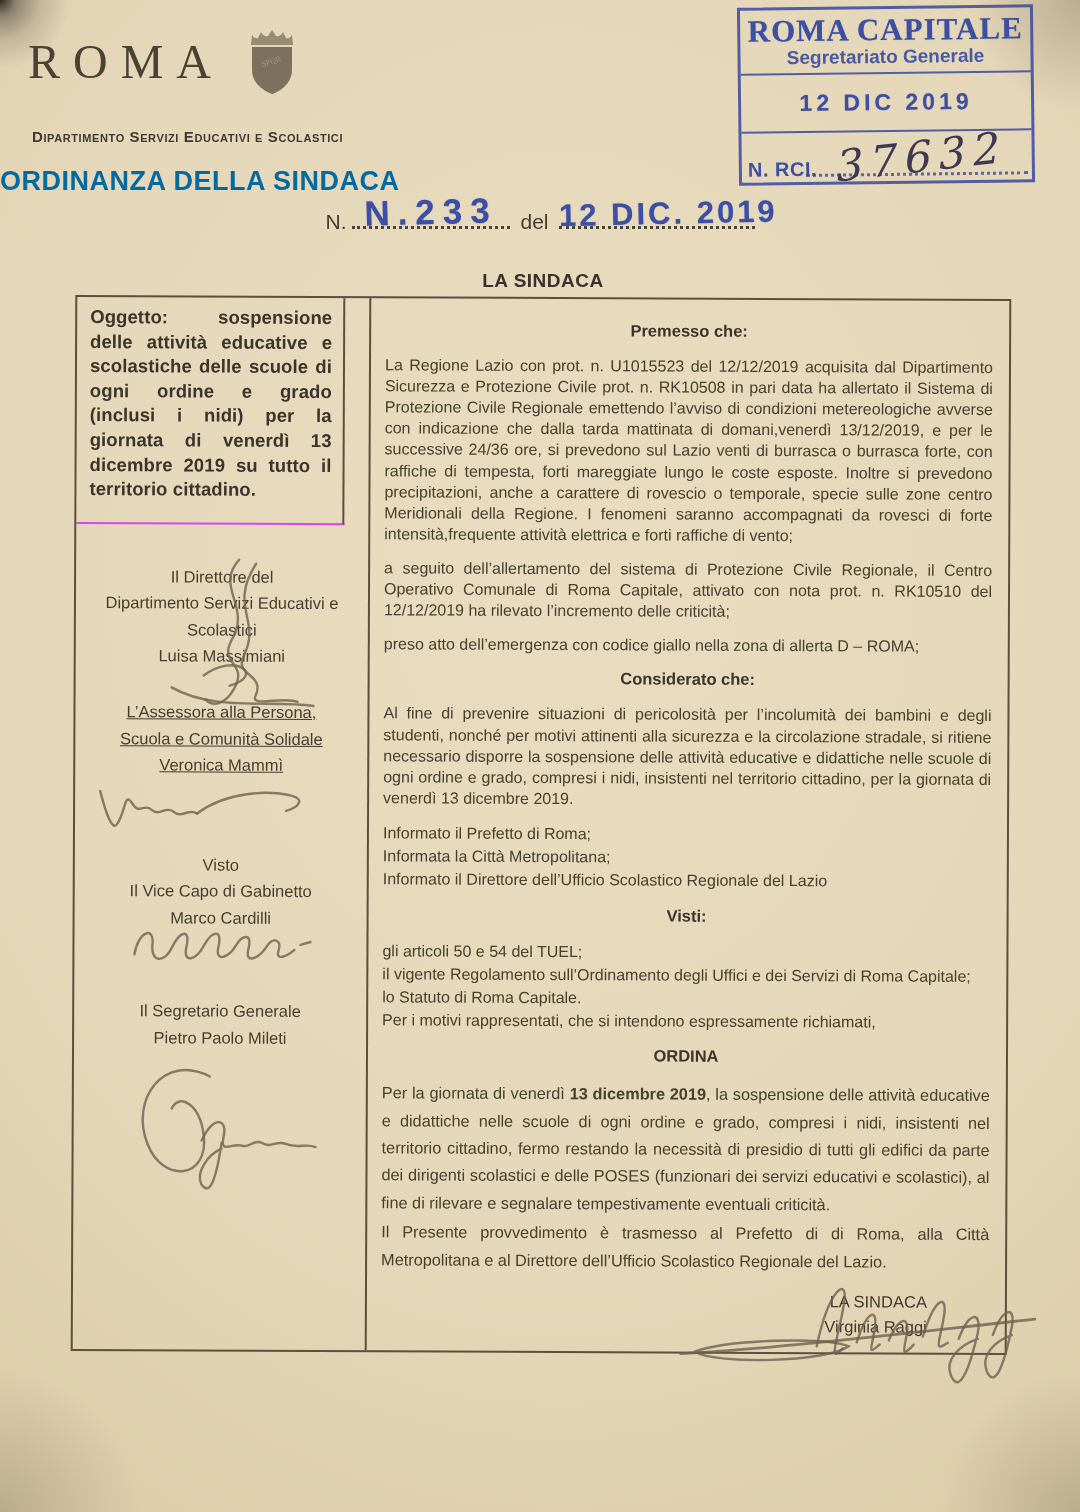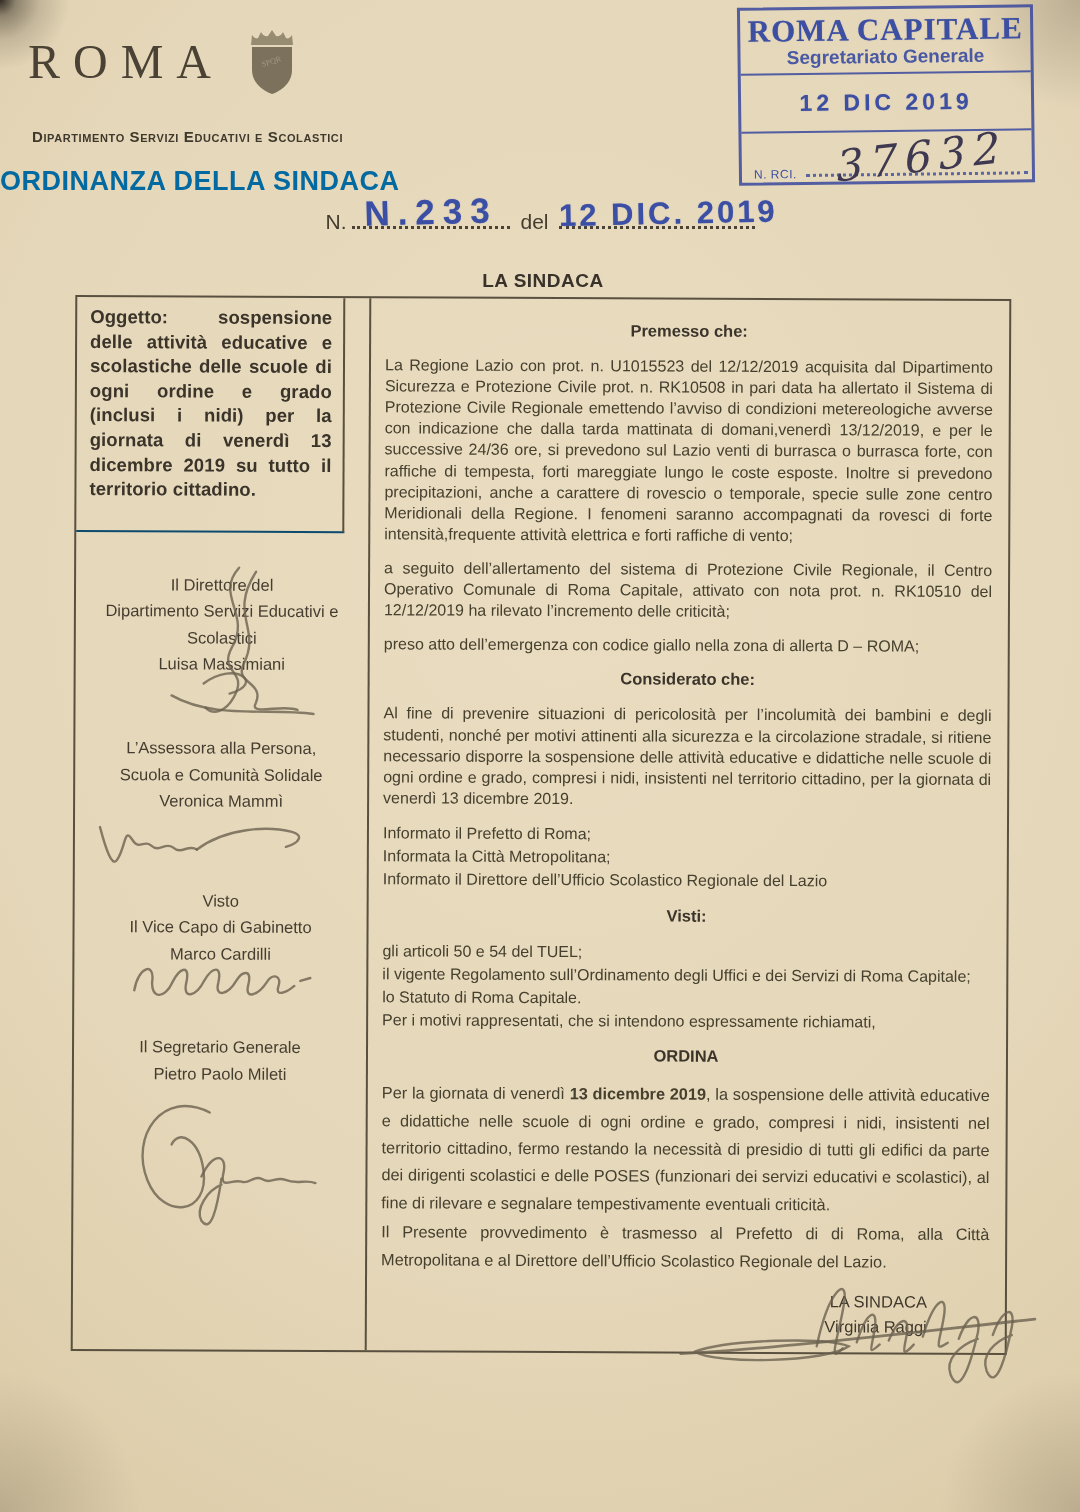--- a/index.html
+++ b/index.html
@@ -33,21 +33,21 @@
   .stamp{
     position:absolute;left:738px;top:6px;width:296px;height:178px;
     border:3px solid rgba(56,72,158,.85);transform:rotate(-.7deg);
     color:#3c4fa2;box-sizing:border-box;
   }
   .stamp-row1{border-bottom:2.5px solid rgba(56,72,158,.85);text-align:center;padding:3px 0 4px;}
   .stamp-title{font-family:"Liberation Serif",serif;font-weight:bold;font-size:31px;letter-spacing:1px;text-shadow:0 0 1px rgba(56,72,158,.45);}
   .stamp-sub{font-size:19px;font-weight:bold;opacity:.92;margin-top:-2px;}
   .stamp-row2{border-bottom:2.5px solid rgba(56,72,158,.85);text-align:center;height:56px;line-height:56px;font-size:23px;font-weight:bold;letter-spacing:4px;text-shadow:0 0 1px rgba(56,72,158,.4);}
   .stamp-row3{position:relative;height:52px;}
-  .stamp-nrc{position:absolute;left:12px;bottom:4px;font-size:12px;font-weight:normal;letter-spacing:.5px;}
+  .stamp-nrc{position:absolute;left:6px;bottom:4px;font-size:20px;font-weight:bold;letter-spacing:.5px;}
   .stamp-dots{position:absolute;left:64px;right:4px;bottom:8px;border-bottom:3px dotted rgba(56,72,158,.8);}
   .stamp-hand{
     position:absolute;left:80px;bottom:2px;width:200px;text-align:center;
     font-family:"DejaVu Serif",serif;font-style:italic;font-size:43px;letter-spacing:7px;
     color:#3e3950;transform:rotate(-6deg) skewX(-4deg);font-weight:400;
   }
 
   
   .title{position:absolute;left:0;top:166px;width:760px;text-align:left;
     font-size:27px;font-weight:bold;color:#0369a1;letter-spacing:.5px;}
@@ -69,29 +69,29 @@
   
   .box{
     position:absolute;left:73px;top:297px;width:936px;height:1056px;
     border:2px solid #59503f;box-sizing:border-box;display:flex;
     transform:rotate(.25deg);
   }
   .col-left{width:292px;position:relative;flex:none;}
   .col-right{flex:1;border-left:2px solid #59503f;padding:8px 16px 10px 14px;position:relative;}
 
   .oggetto-box{
-    width:268px;box-sizing:border-box;border-right:2px solid #59503f;border-bottom:2px solid #0c4a6e;
-    padding:8px 11px 28px 13px;
+    width:268px;box-sizing:border-box;border-right:2px solid #59503f;border-bottom:2px solid #d946ef;
+    padding:8px 11px 20px 13px;
   }
   .oggetto-text{font-size:18.5px;font-weight:bold;line-height:1.33;text-align:justify;color:#3b342a;letter-spacing:.1px;}
 
   .signer{position:relative;text-align:center;font-size:16.5px;line-height:1.6;color:#453d30;}
   .signer .nm{white-space:nowrap;}
   .s1{margin-top:39px;}
-  .s2{margin-top:58px;}
+  .s2{margin-top:30px;text-decoration:underline;}
   .s3{margin-top:2px;}
   .s4{margin-top:20px;}
   .sig{stroke:#6b6150;fill:none;stroke-linecap:round;stroke-width:2.4;opacity:.8;}
   .sig-abs{position:absolute;pointer-events:none;}
 
   
   .hd{text-align:center;font-weight:bold;font-size:16.5px;color:#3b342a;margin:14px 0 15px;}
   .p{font-size:16px;line-height:1.32;text-align:justify;margin:0 0 13px;color:#46402f;}
   .pl{font-size:16px;line-height:1.45;color:#46402f;}
   .p-ord{font-size:16.3px;line-height:1.68;text-align:justify;margin:0 0 2px;color:#46402f;}

